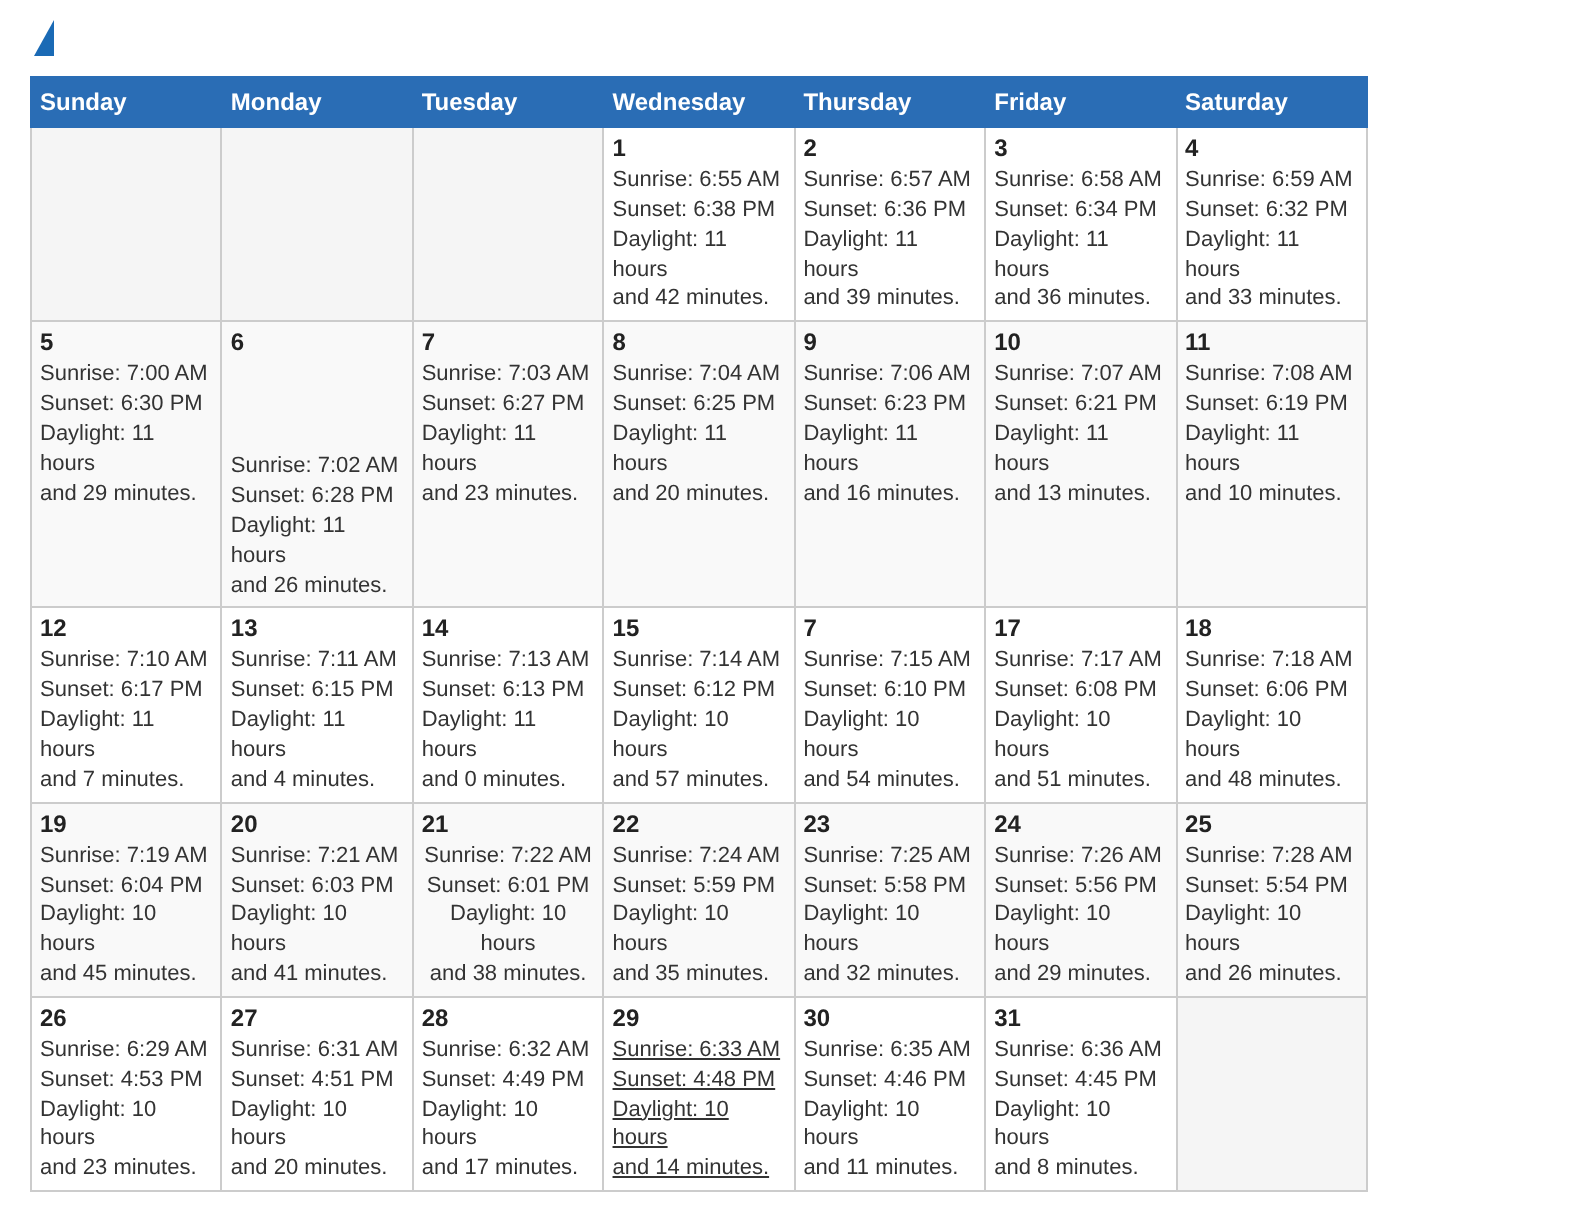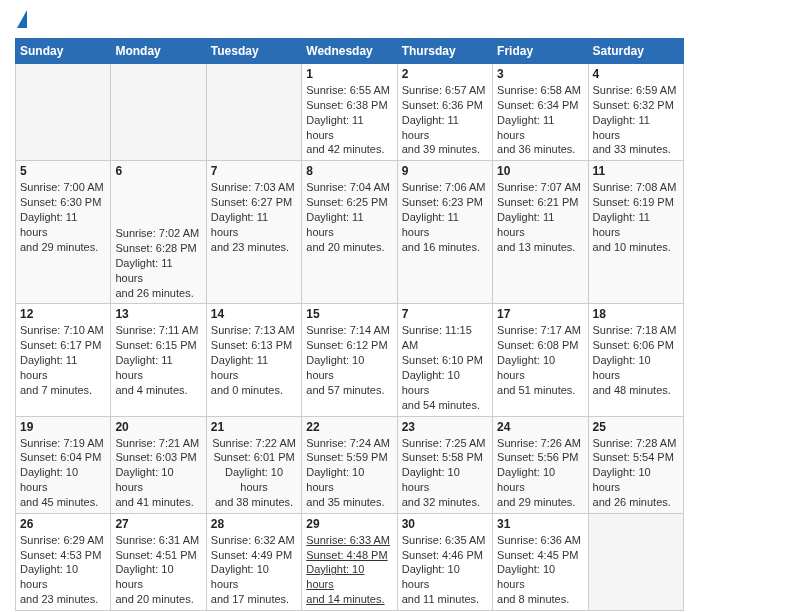--- a/index.html
+++ b/index.html
@@ -240,21 +240,21 @@
           </td>
           <td>
             <div class="day-number">15</div>
             <div class="day-info" style="white-space: pre-line;">Sunrise: 7:14 AM
 Sunset: 6:12 PM
 Daylight: 10 hours
 and 57 minutes.</div>
           </td>
           <td>
             <div class="day-number">7</div>
-            <div class="day-info" style="white-space: pre-line;">Sunrise: 11:15 AM
+            <div class="day-info" style="white-space: pre-line;">Sunrise: 7:15 AM
 Sunset: 6:10 PM
 Daylight: 10 hours
 and 54 minutes.</div>
           </td>
           <td>
             <div class="day-number">17</div>
             <div class="day-info" style="white-space: pre-line;">Sunrise: 7:17 AM
 Sunset: 6:08 PM
 Daylight: 10 hours
 and 51 minutes.</div>

